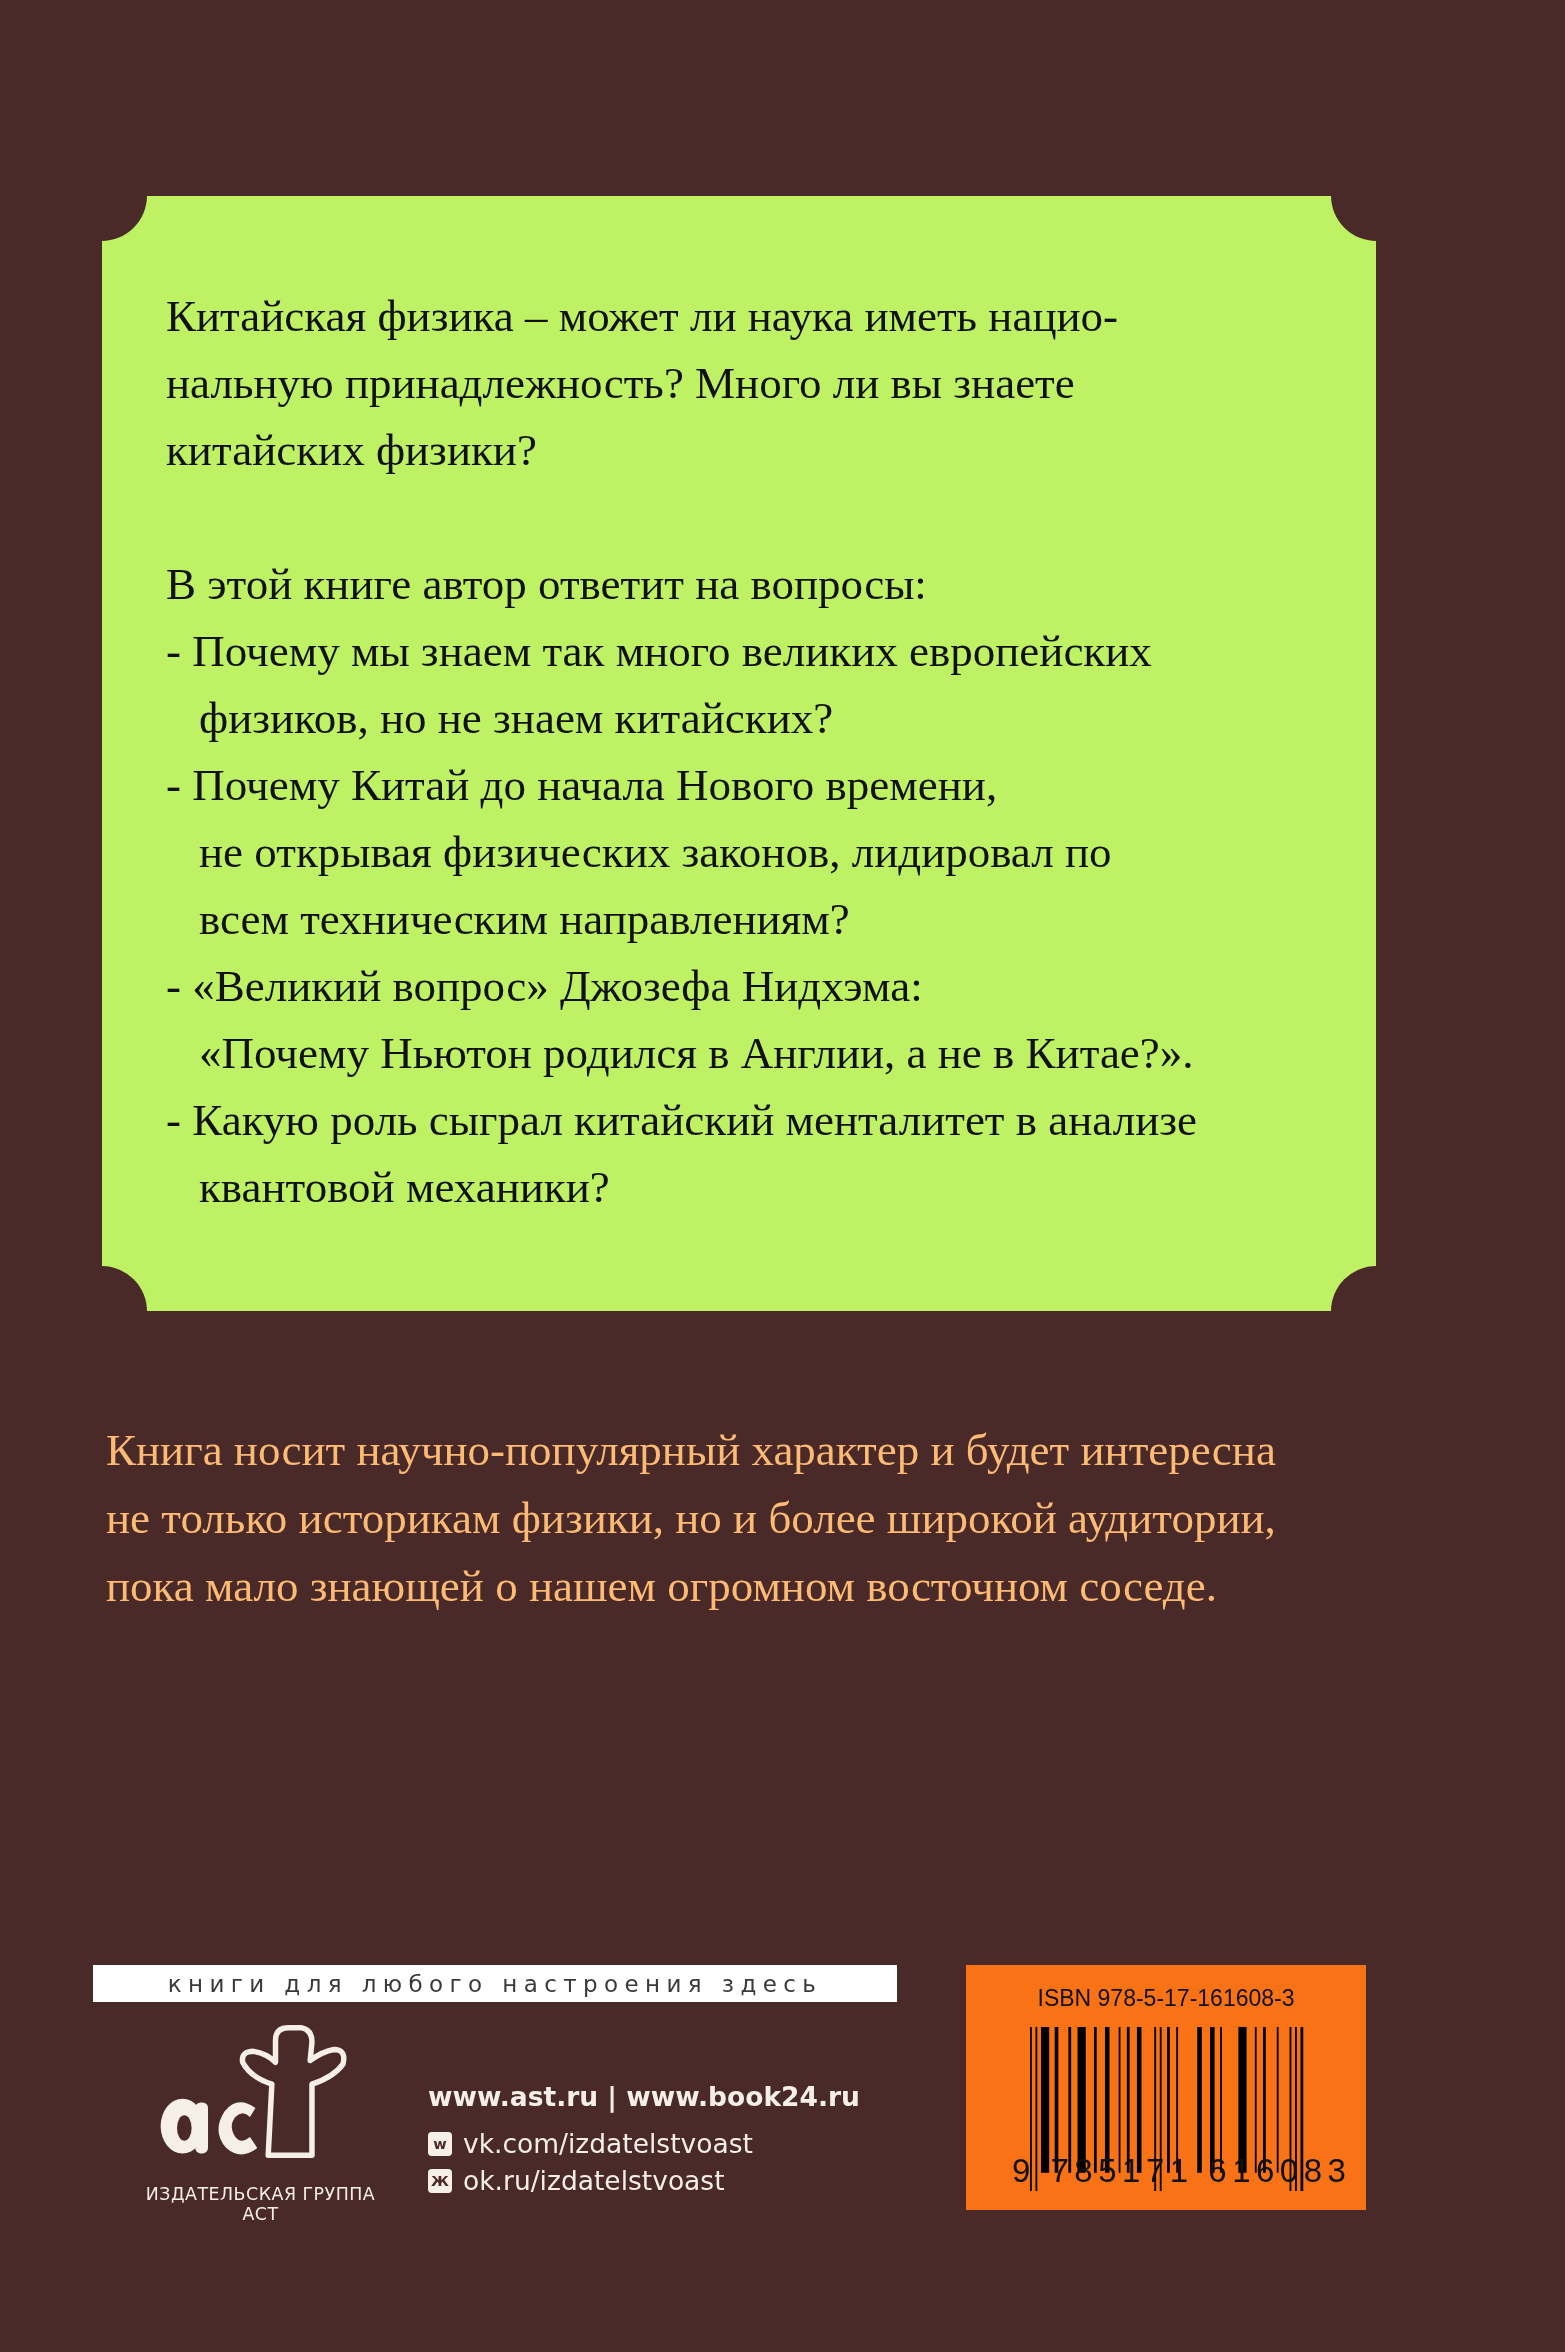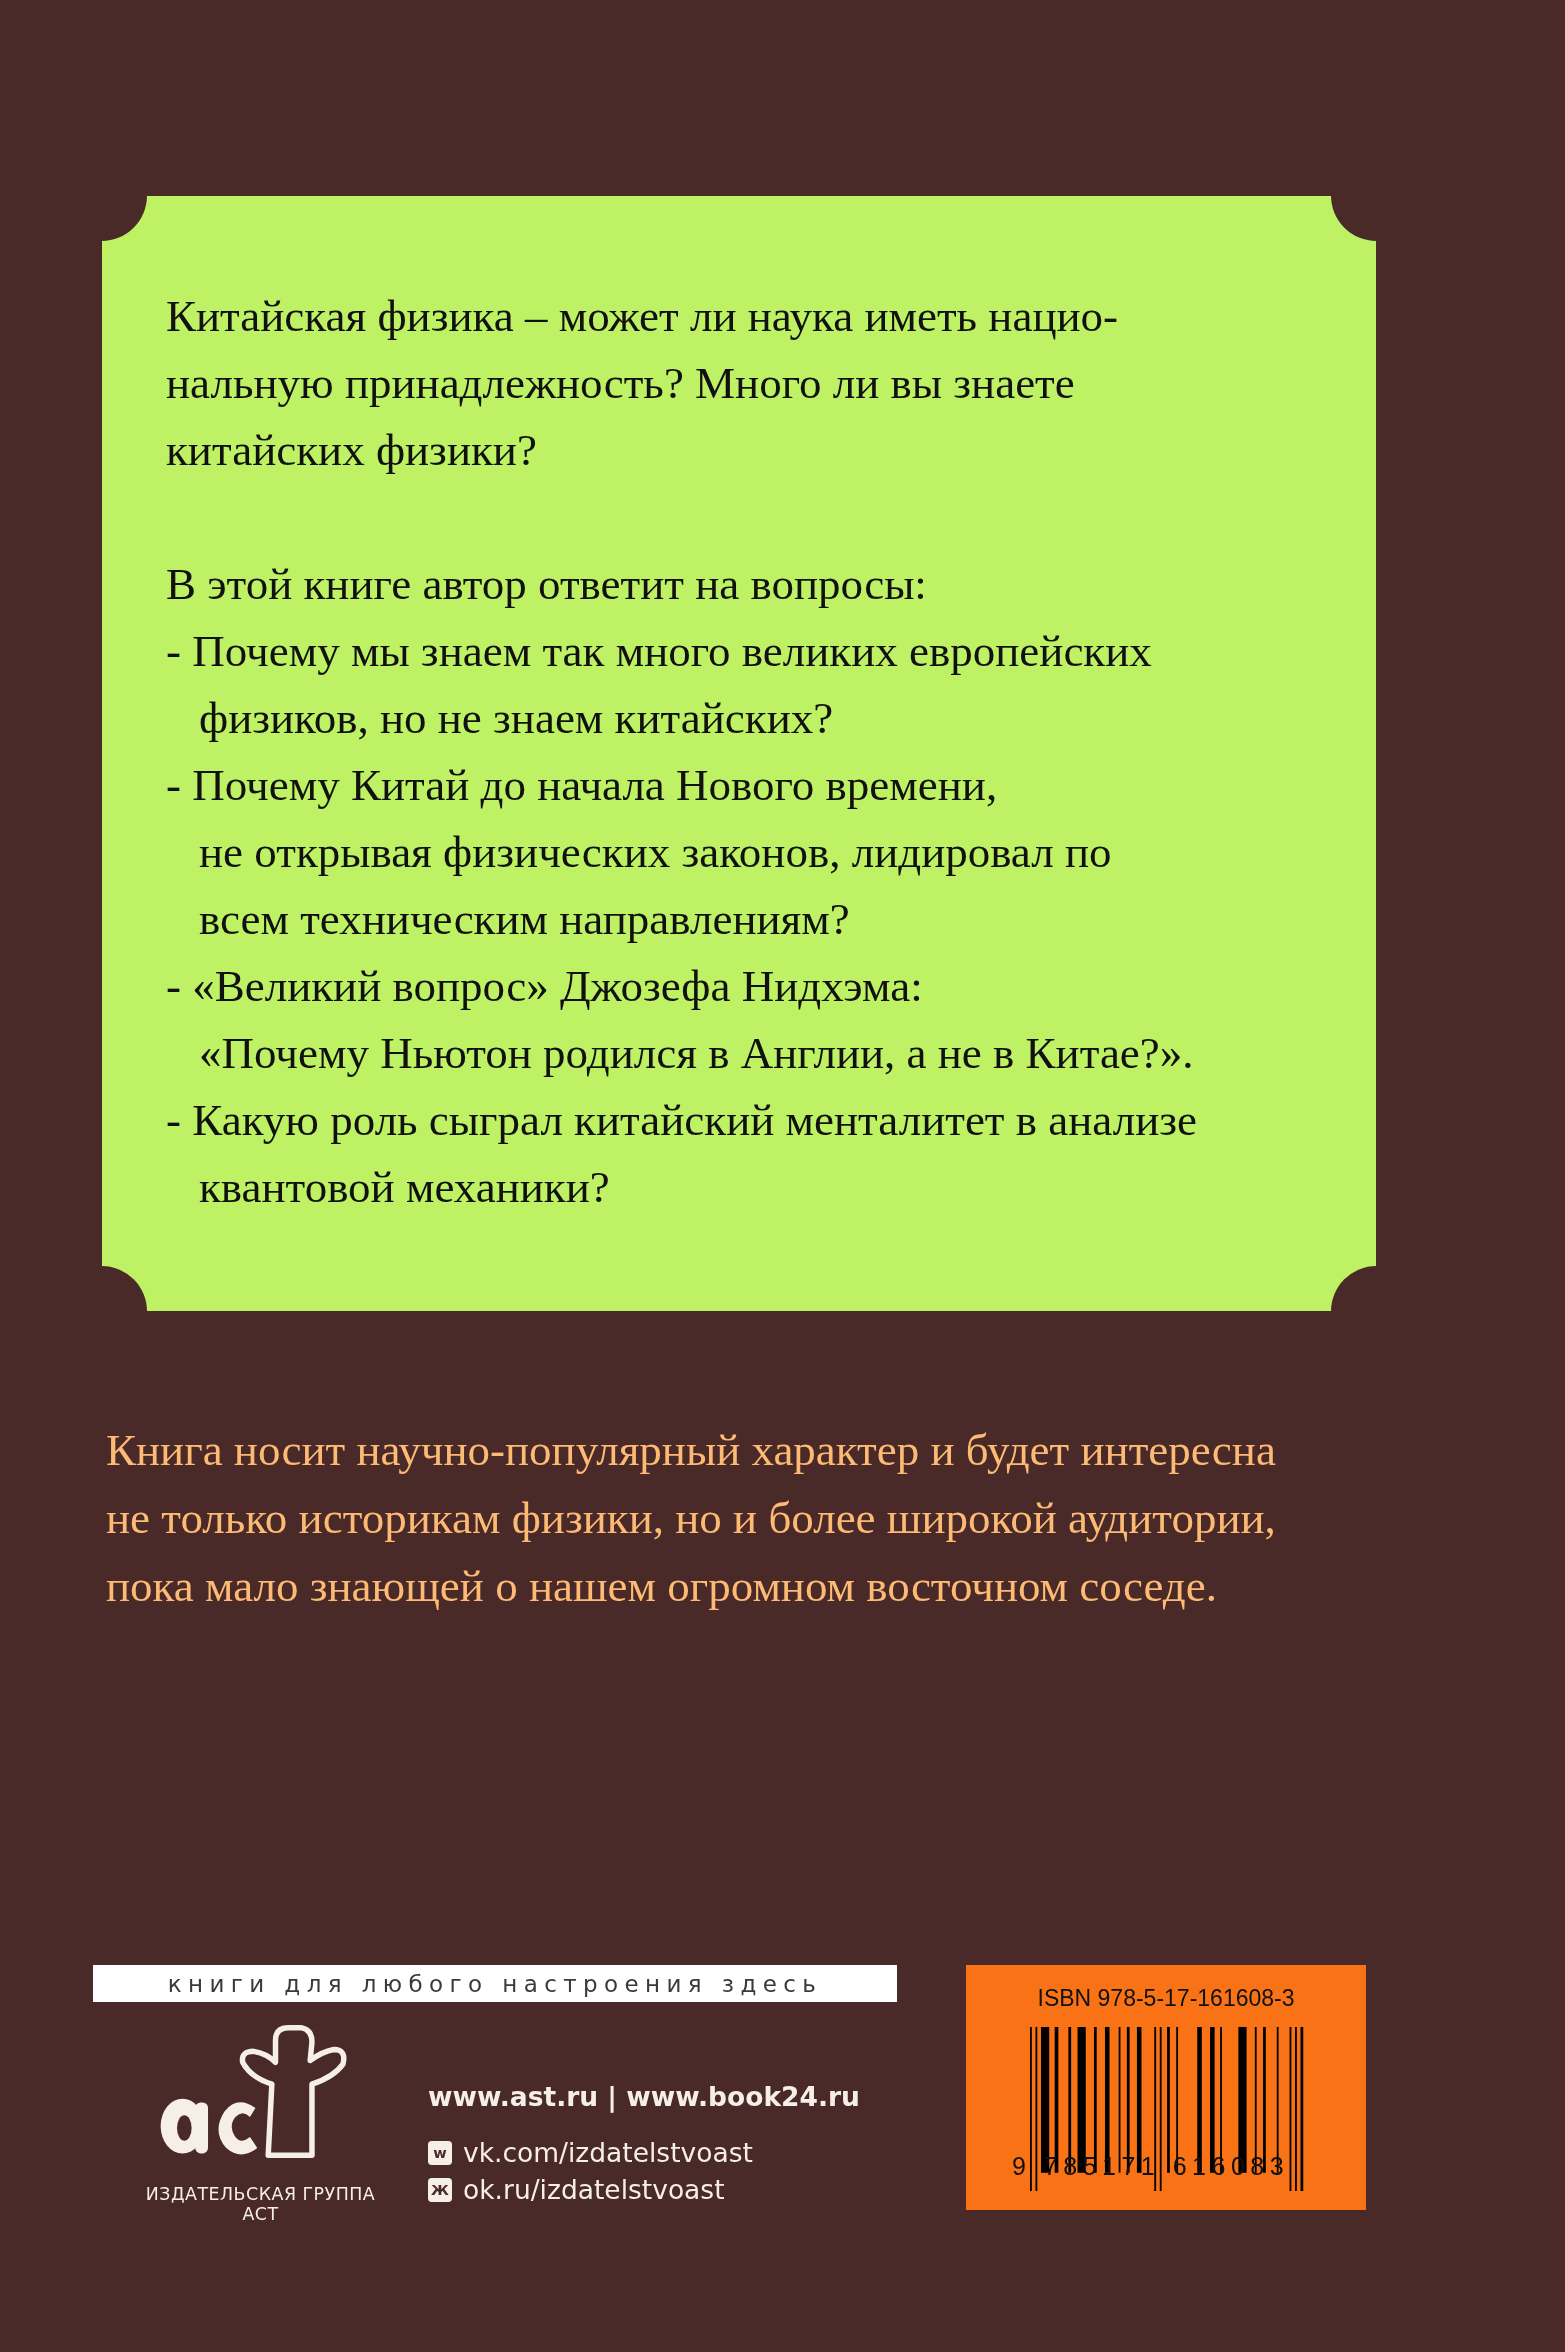--- a/index.html
+++ b/index.html
@@ -87,21 +87,21 @@
 
     .contacts {
       position: absolute;
       left: 428px; top: 2081px;
       color: #f6efe8;
       font-family: "DejaVu Sans", sans-serif;
     }
     .contacts .sites {
       font-weight: bold;
       font-size: 26.5px;
-      margin-bottom: 22px;
+      margin-bottom: 13px;
       white-space: nowrap;
       text-align: right;
     }
     .contacts .row {
       display: flex; align-items: center;
       font-size: 26.5px;
       height: 37px;
       white-space: nowrap;
     }
     .contacts .row b { font-weight: normal; }
@@ -131,21 +131,21 @@
     }
     .barcode {
       position: absolute;
       left: 64px; top: 62px;
       width: 276px; height: 164px;
     }
     .barcode-digits {
       position: absolute;
       left: 46px; top: 187px;
       font-family: "Liberation Sans", sans-serif;
-      font-size: 25px;
+      font-size: 33px;
       color: #111;
       letter-spacing: 5.5px;
       white-space: pre;
     }
   </style>
 </head>
 <body>
 
 <div class="card">
   <div class="corner tl"></div>

